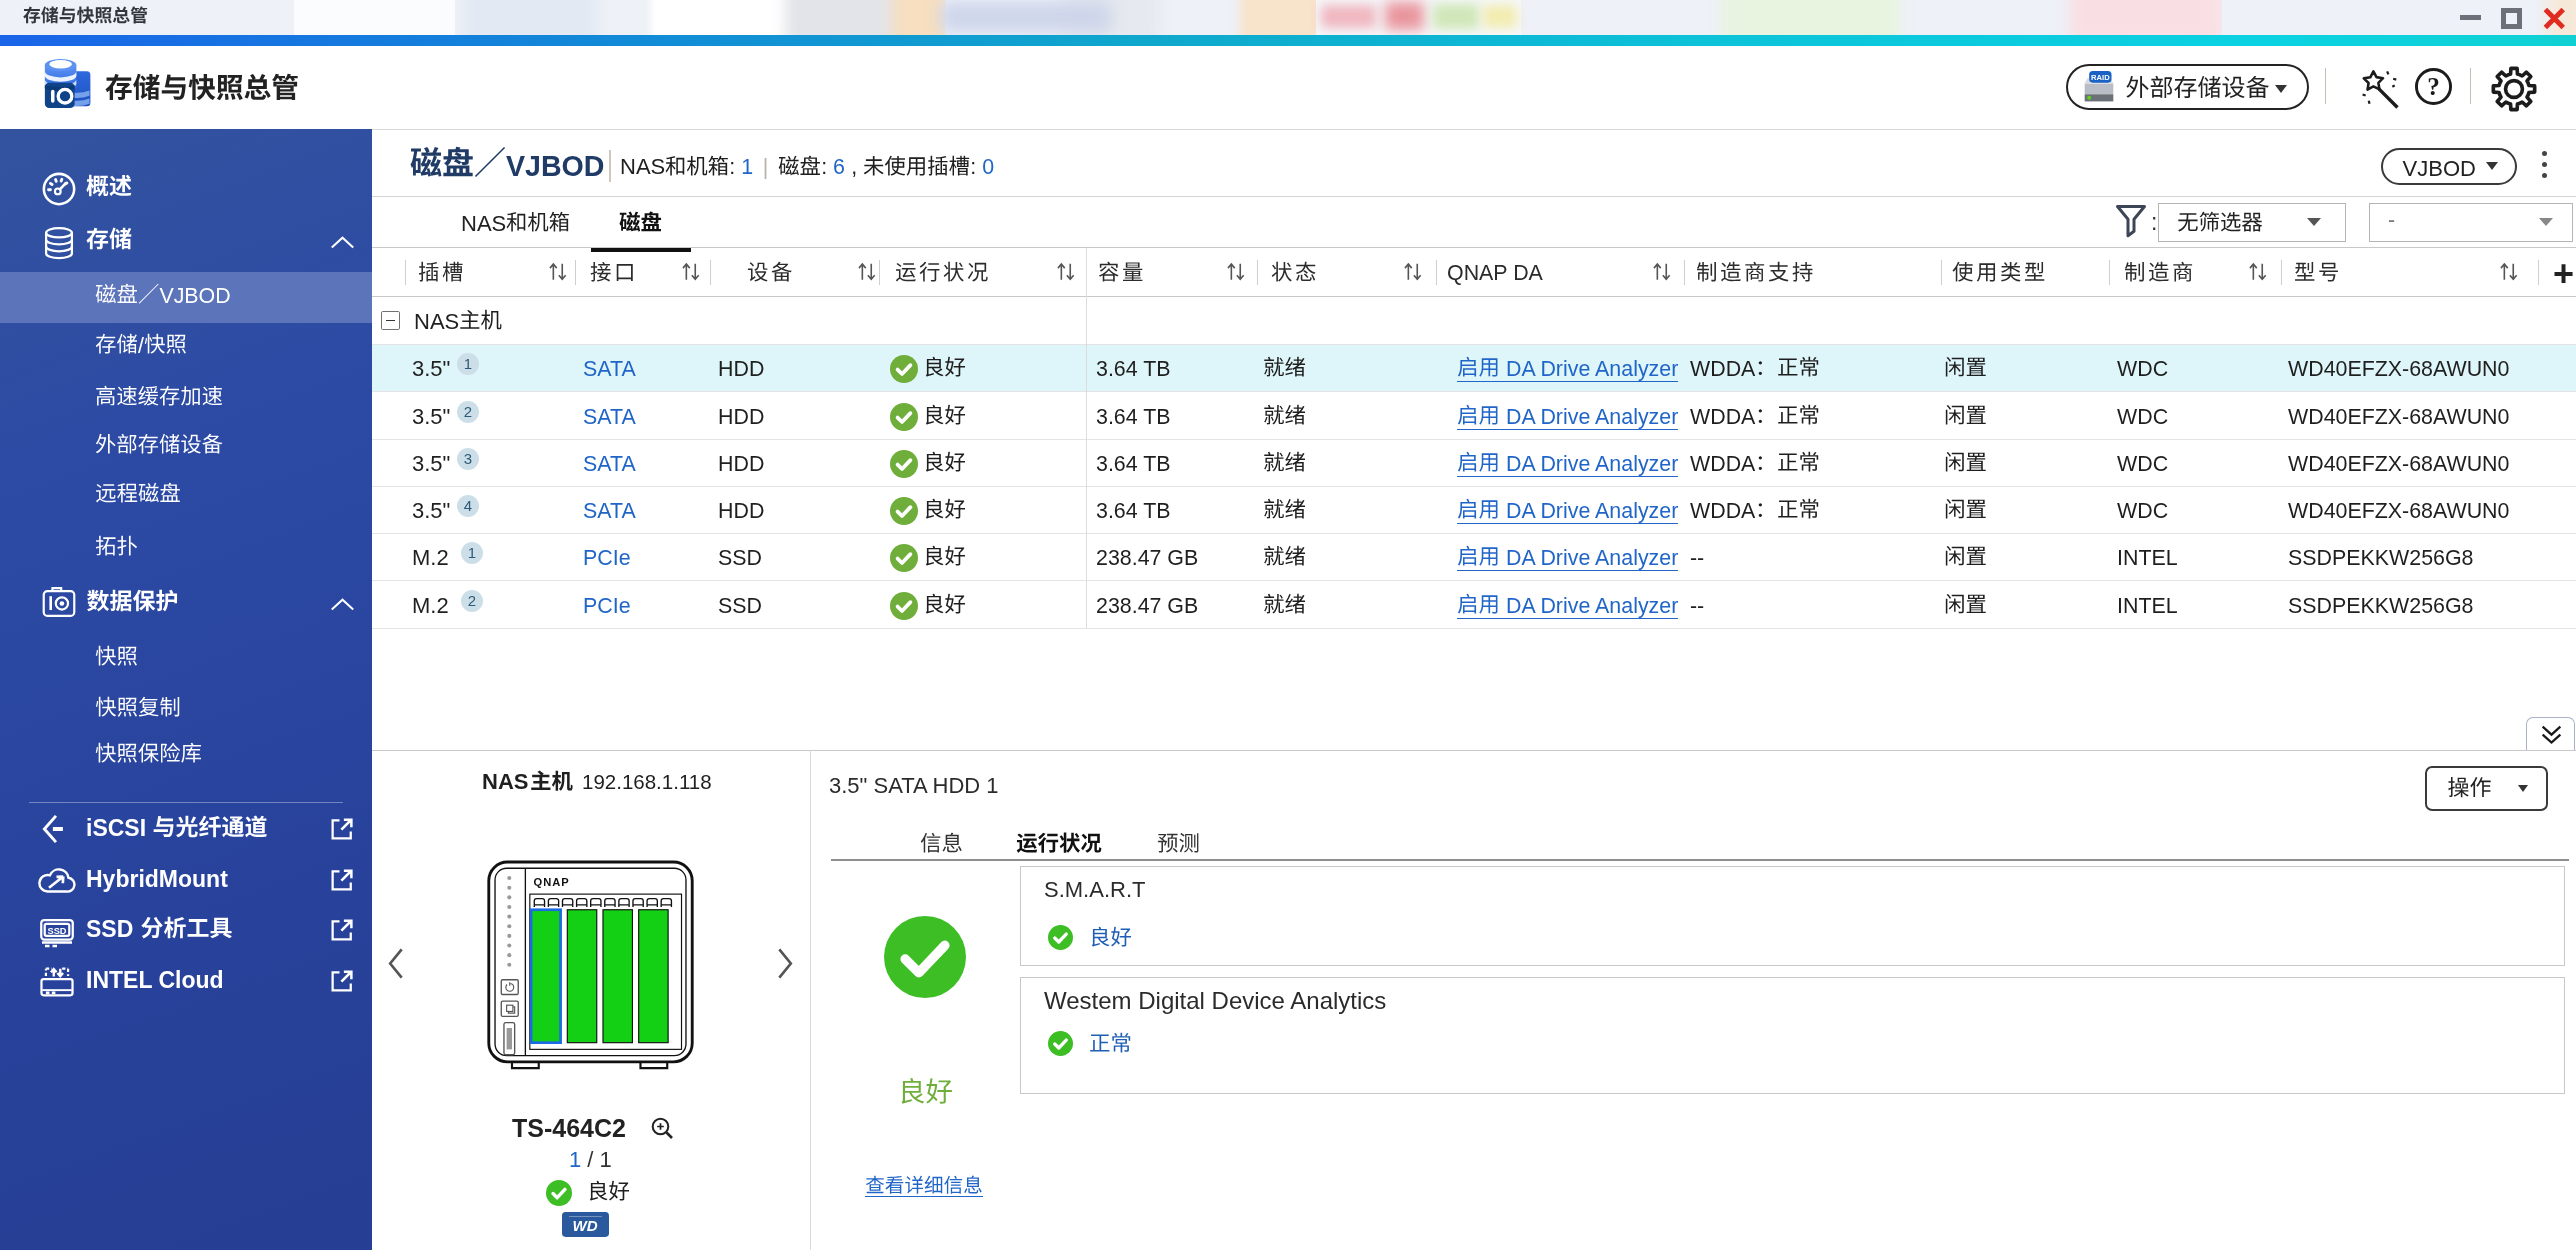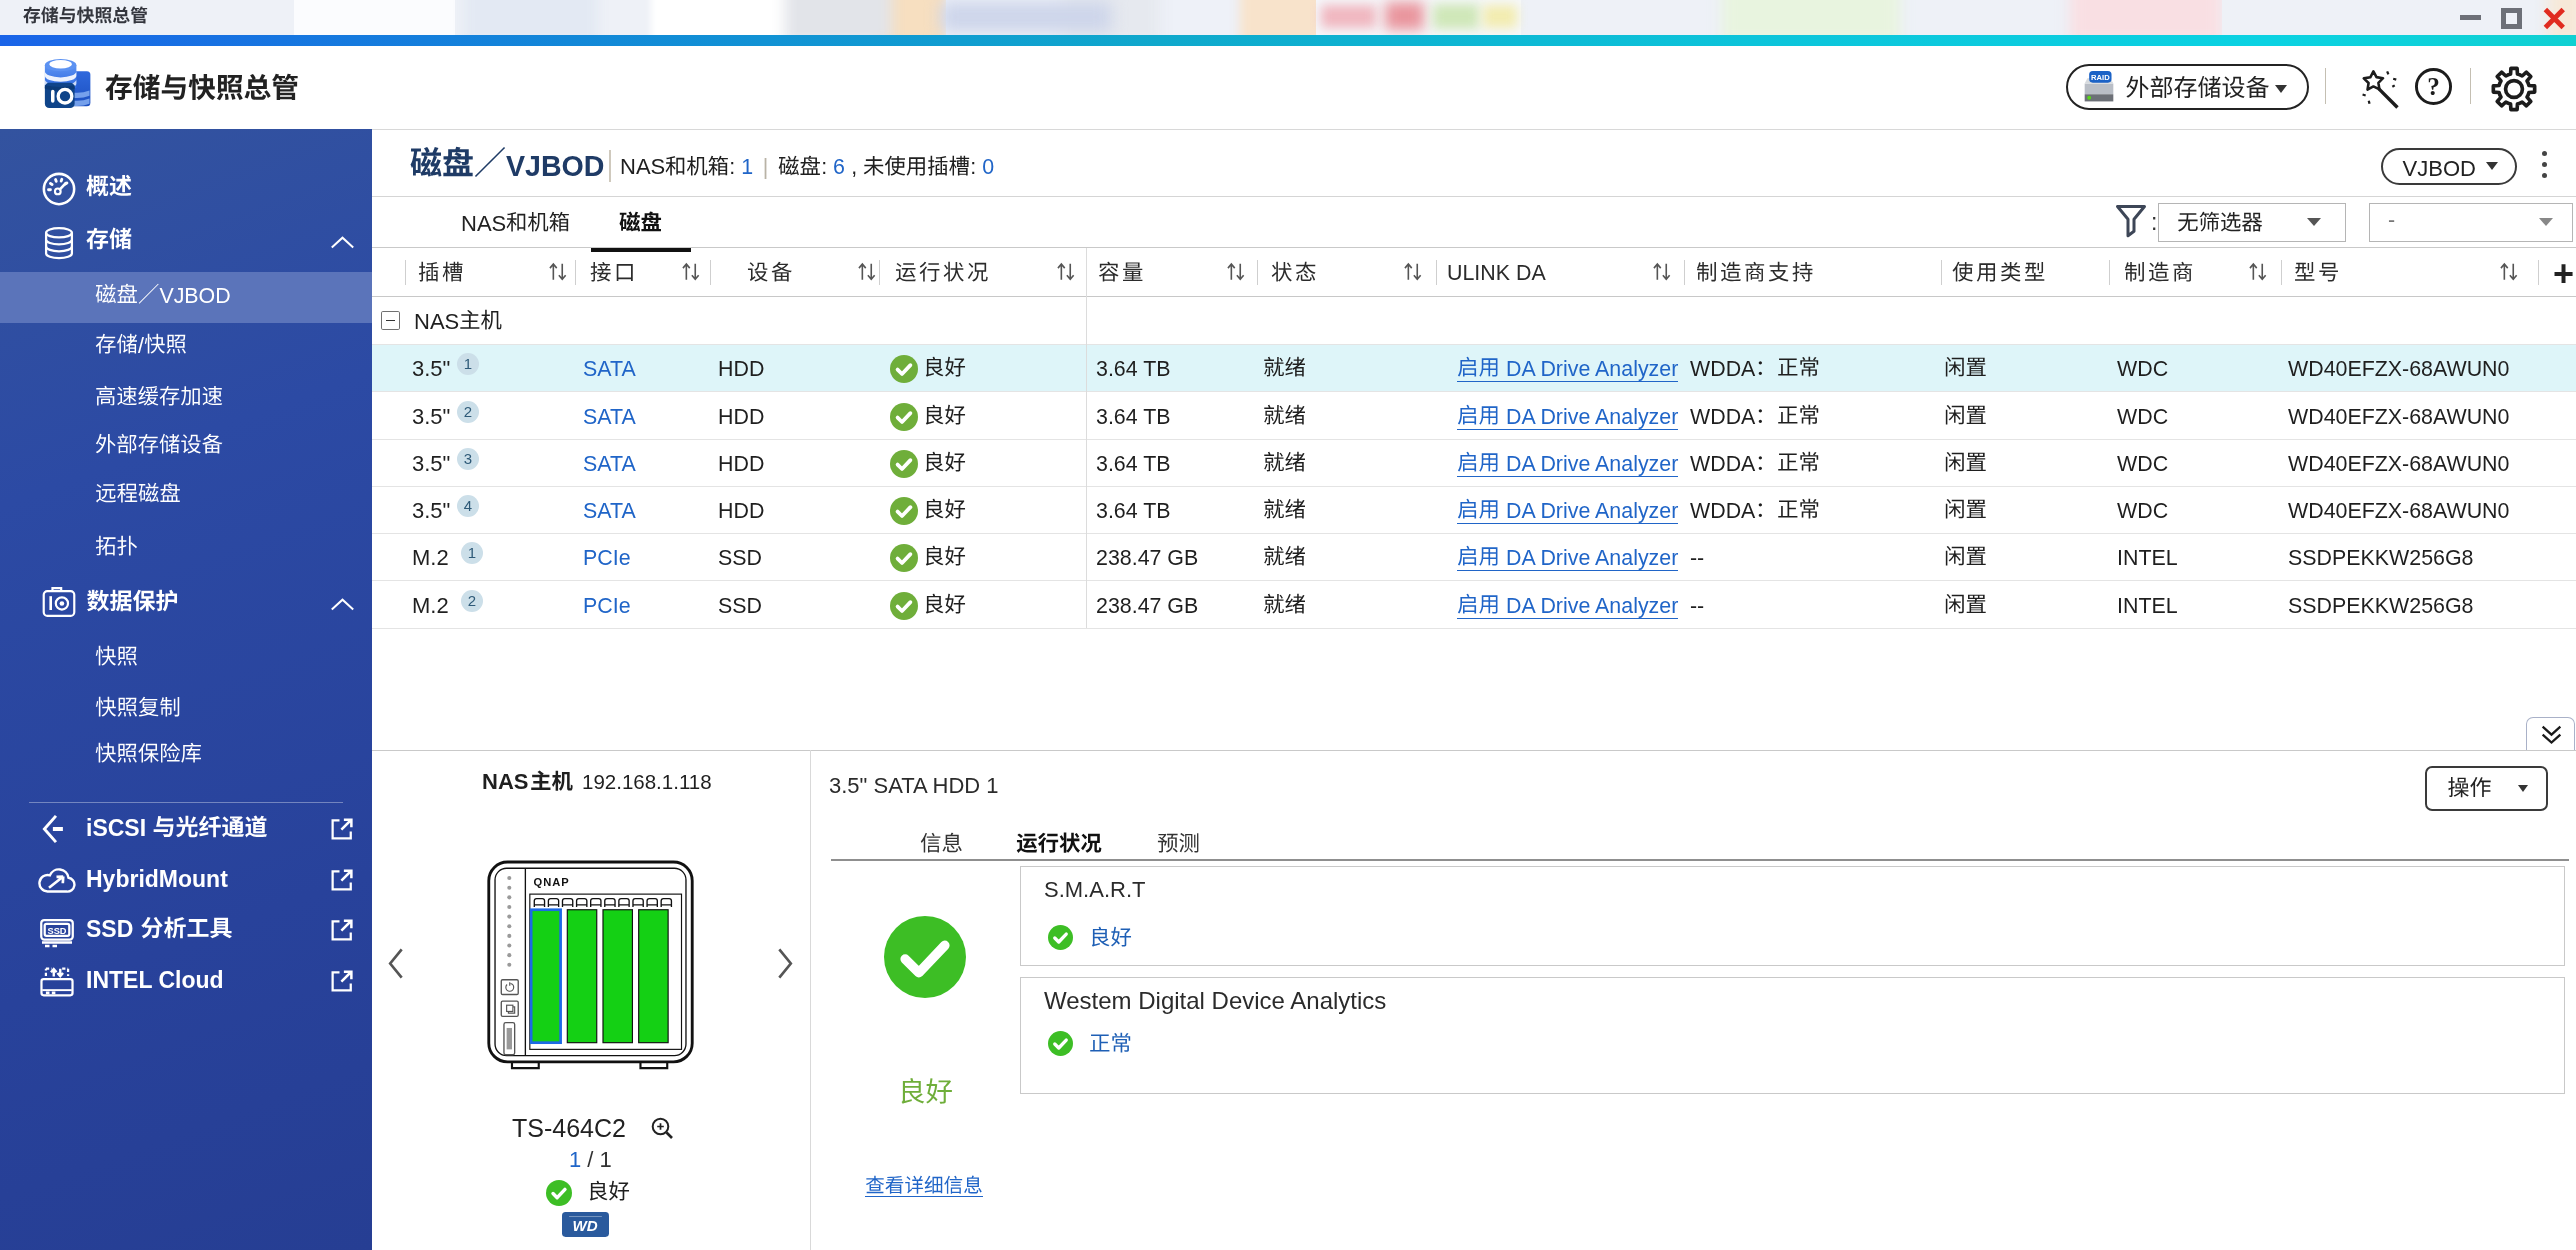--- a/index.html
+++ b/index.html
@@ -575,21 +575,21 @@
         <use href="#r72b6" x="0"></use>
         <use href="#r6001" x="1120"></use>
       </g>
     </svg></div>
 <svg style="position:absolute;left:1403px;top:261px" width="19.6" height="21.4" viewBox="0 0 22 24">
     <g stroke="#555" stroke-width="1.8" fill="none">
       <path d="M6 21 L6 4 M2.2 8 L6 3.4 L9.8 8"></path>
       <path d="M16 3 L16 20 M12.2 16 L16 20.6 L19.8 16"></path>
     </g>
   </svg>
-<div class="abs" style="left:1447px;top:261px;font-size:21.4px;color:#2b2b2b">ULINK DA</div>
+<div class="abs" style="left:1447px;top:261px;font-size:21.4px;color:#2b2b2b">QNAP DA</div>
 <svg style="position:absolute;left:1652px;top:261px" width="19.6" height="21.4" viewBox="0 0 22 24">
     <g stroke="#555" stroke-width="1.8" fill="none">
       <path d="M6 21 L6 4 M2.2 8 L6 3.4 L9.8 8"></path>
       <path d="M16 3 L16 20 M12.2 16 L16 20.6 L19.8 16"></path>
     </g>
   </svg>
 <div class="abs" style="left:1696px;top:261px"><svg class="z" style="width:120px;height:21.4px;vertical-align:-0.12em" viewBox="0 -880 5600 1000" fill="#2b2b2b">
       <g transform="scale(1,-1)">
         <use href="#r5236" x="0"></use>
         <use href="#r9020" x="1120"></use>
@@ -970,21 +970,21 @@
       <path d="M163.60000000000002 52.5 v-7 a2.5 2.5 0 0 1 2.5 -2.5 h6.5 a2.5 2.5 0 0 1 2.5 2.5 v7 m-11.5 -2.5 h11.5" fill="none"></path>
       <path d="M179.4 52.5 v-7 a2.5 2.5 0 0 1 2.5 -2.5 h6.5 a2.5 2.5 0 0 1 2.5 2.5 v7 m-11.5 -2.5 h11.5" fill="none"></path>
       <path d="M195.20000000000002 52.5 v-7 a2.5 2.5 0 0 1 2.5 -2.5 h6.5 a2.5 2.5 0 0 1 2.5 2.5 v7 m-11.5 -2.5 h11.5" fill="none"></path>
 </g>
 <rect x="49.5" y="55.5" width="33" height="149" fill="#14d014" stroke="#1d6ae5" stroke-width="3"></rect>
 <rect x="90" y="55.5" width="33" height="149" fill="#14d014" stroke="#111" stroke-width="1.3"></rect>
 <rect x="130" y="55.5" width="33" height="149" fill="#14d014" stroke="#111" stroke-width="1.3"></rect>
 <rect x="170" y="55.5" width="33" height="149" fill="#14d014" stroke="#111" stroke-width="1.3"></rect>
 <path d="M28 226 v7 h30 v-7 M172 226 v7 h30 v-7" fill="none" stroke="#111" stroke-width="2.4"></path>
 </svg>
-<div class="abs" style="left:512px;top:1114px;font-size:25px;font-weight:normal;color:#222">TS-464C2</div>
+<div class="abs" style="left:512px;top:1114px;font-size:25px;font-weight:bold;color:#222">TS-464C2</div>
 <svg class="abs" style="left:650px;top:1116px" width="24" height="24" viewBox="0 0 24 24" fill="none" stroke="#222" stroke-width="2">
 <circle cx="10.5" cy="10.5" r="7.8"></circle>
     <path d="M16.5 16.5 L22 22" stroke-width="2.6"></path>
 <path d="M10.5 7.2 v6.6 M7.2 10.5 h6.6" stroke-width="1.7"></path>
   </svg>
 <div class="abs" style="left:569px;top:1147px;font-size:22px;color:#2065c8">1<span style="color:#333"> / 1</span></div>
 <svg style="position:absolute;left:546px;top:1180px" width="26" height="26" viewBox="0 0 24 24">
     <circle cx="12" cy="12" r="12" fill="#3dbe25"></circle>
     <path d="M6.5 12.5 L10.3 16.3 L17.5 8.7" fill="none" stroke="#fff" stroke-width="3.2" stroke-linecap="round" stroke-linejoin="round"></path>
   </svg>

